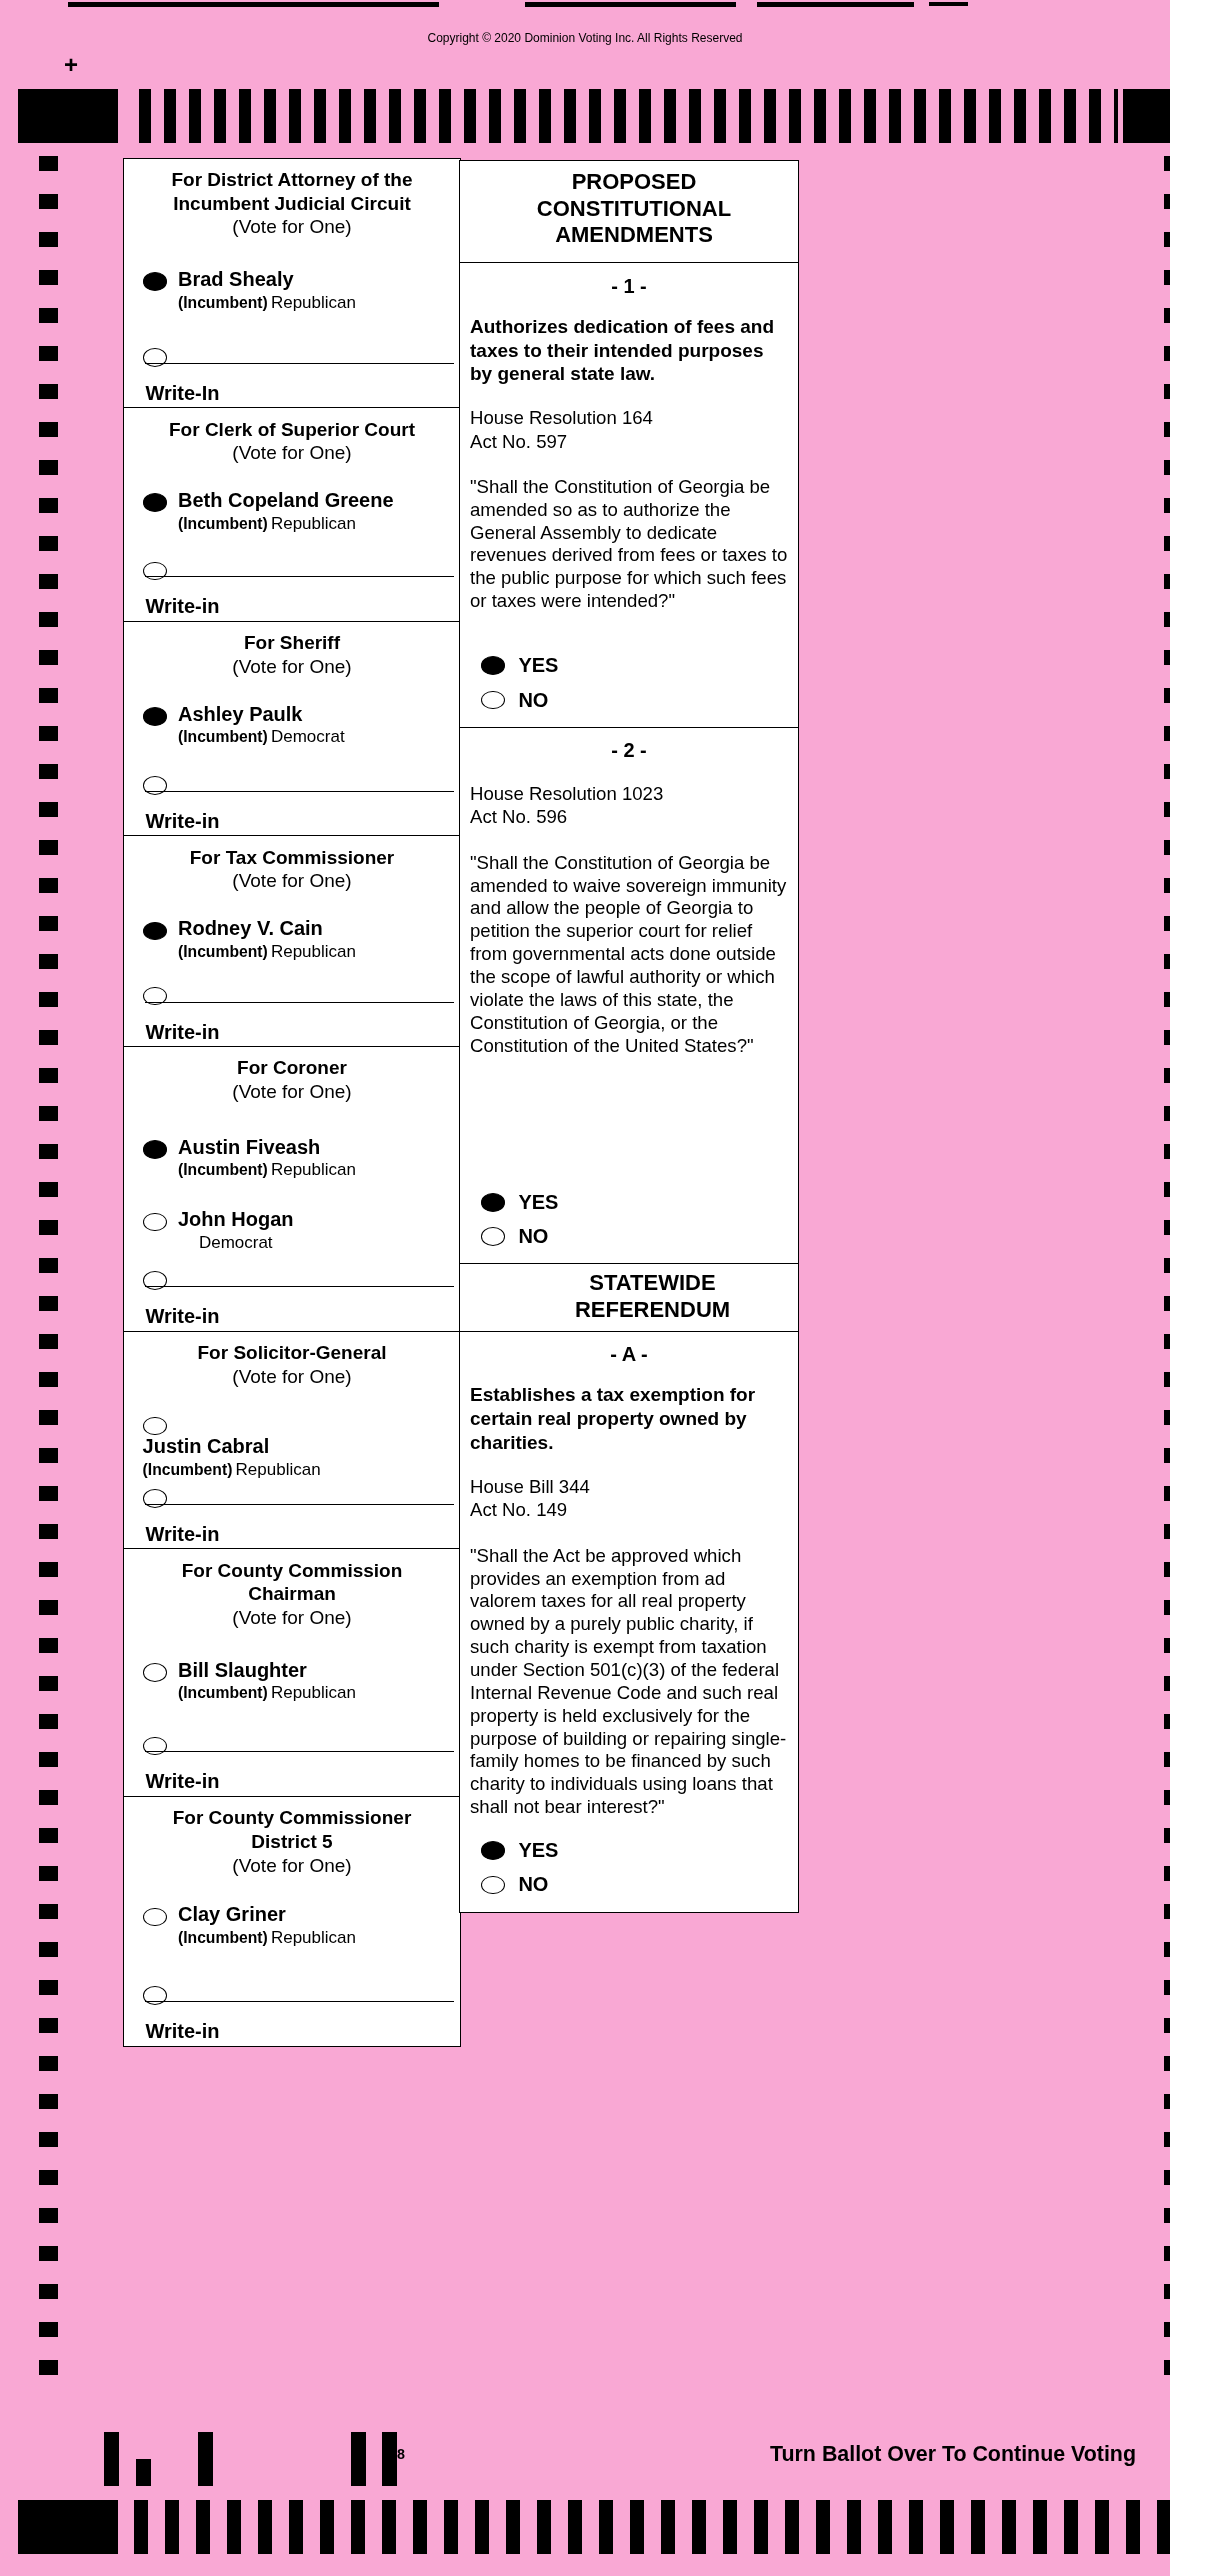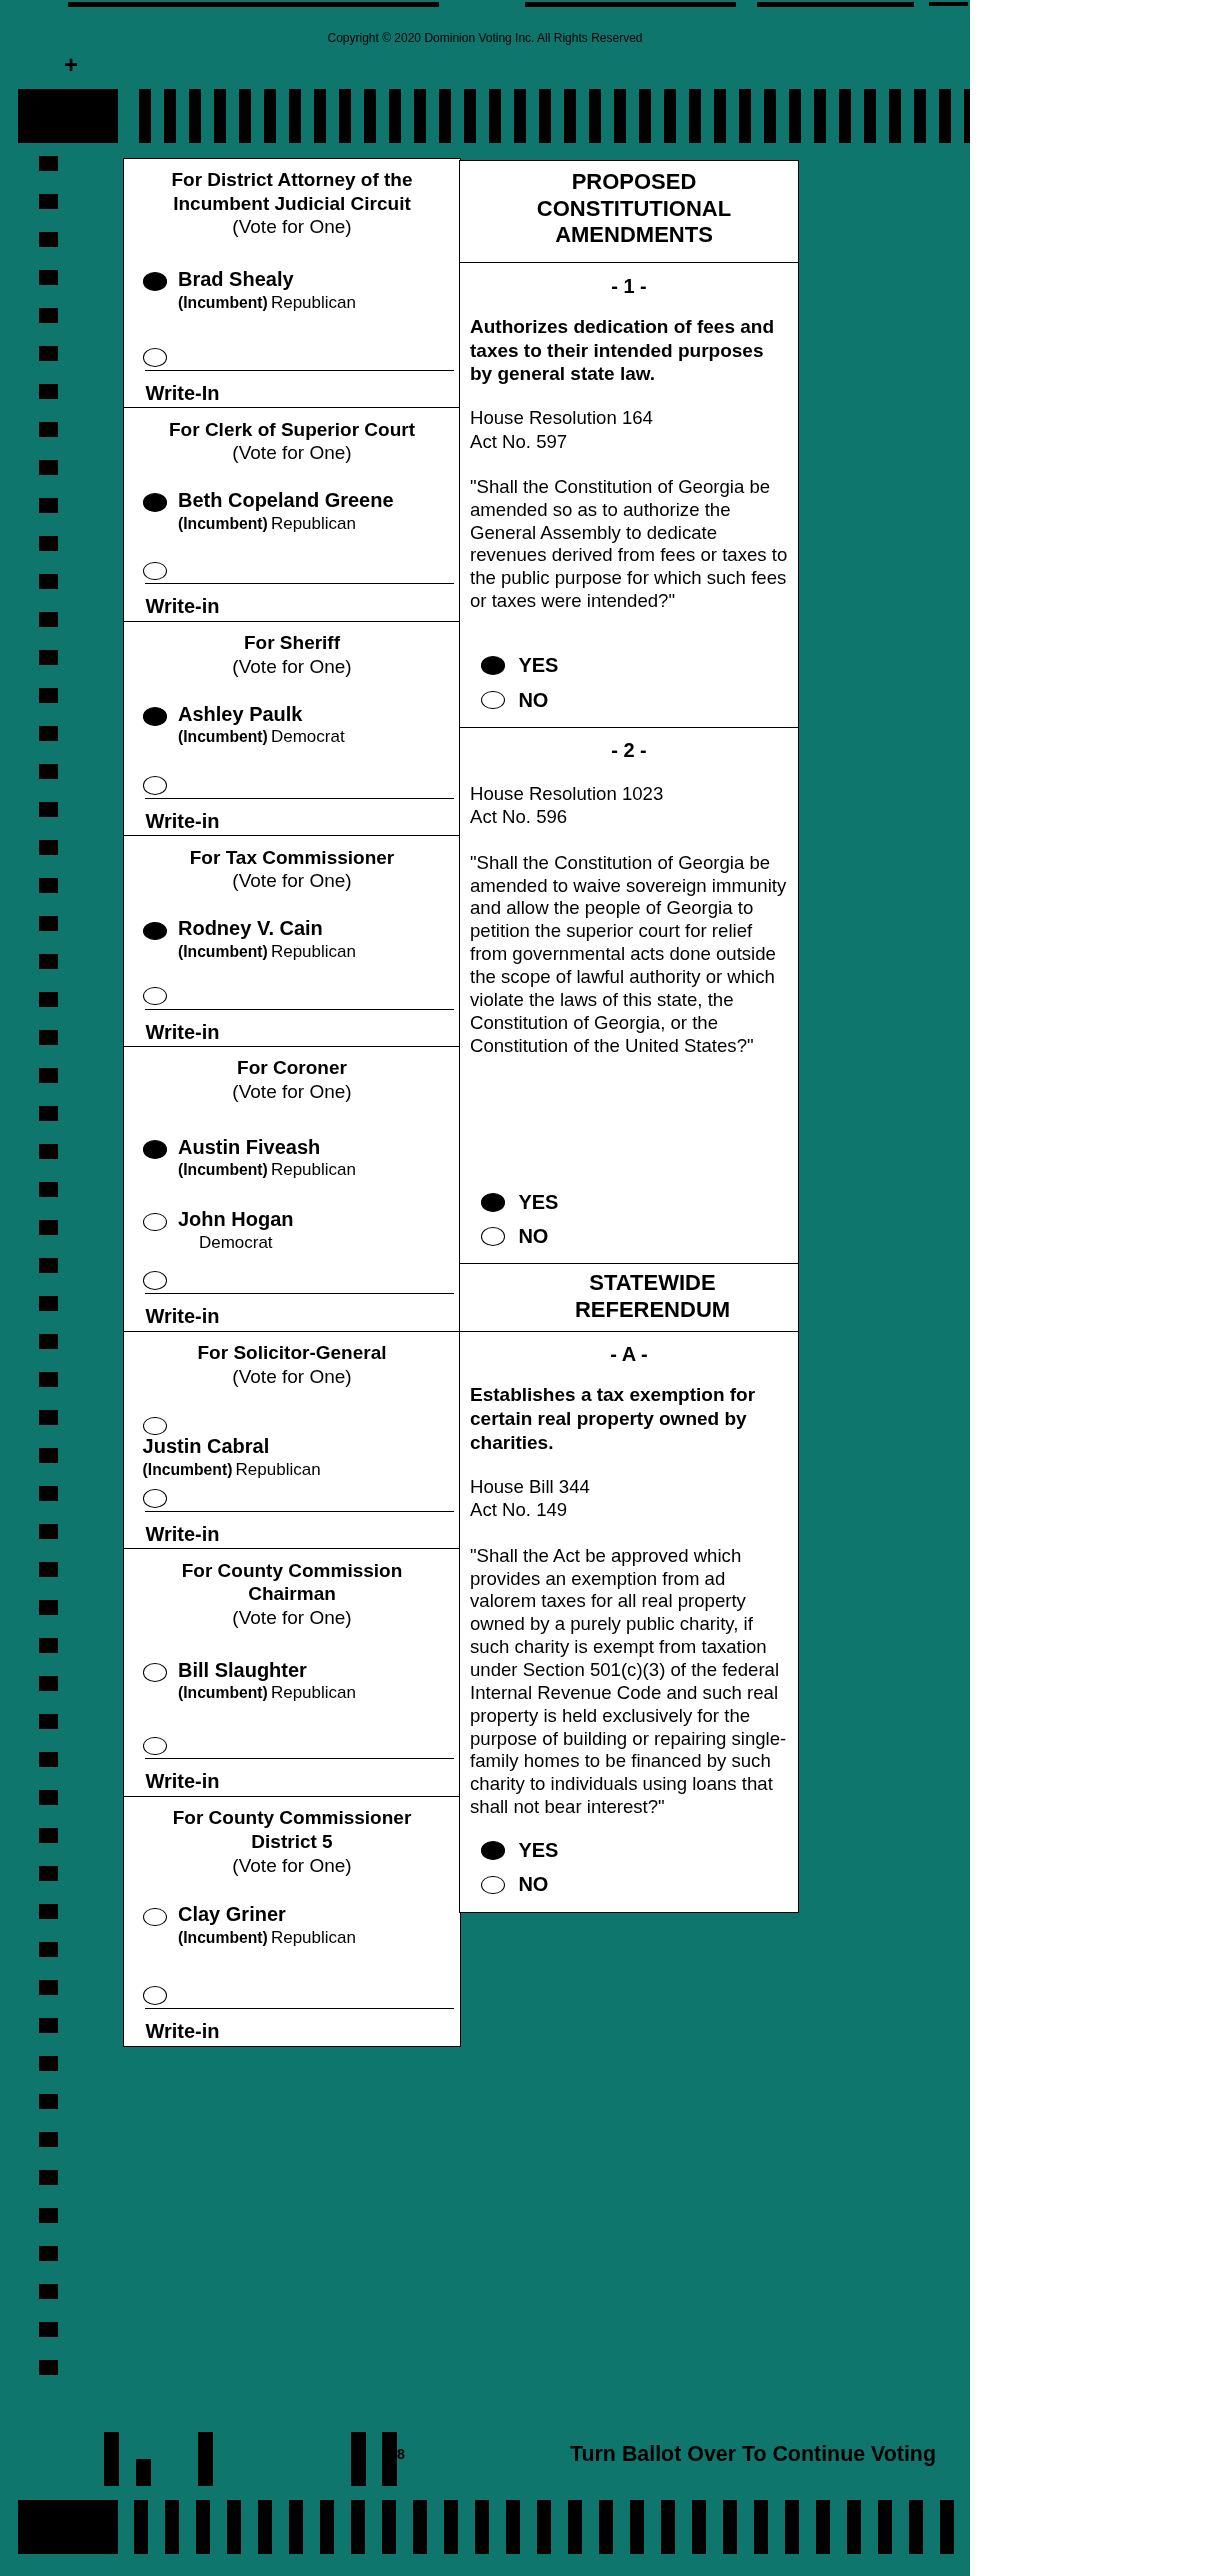--- a/index.html
+++ b/index.html
@@ -1,16 +1,16 @@
 <!DOCTYPE html>
 <html style="font-size:11.4px"><head>
 <meta charset="utf-8">
 <style>
   html,body { margin:0; padding:0; background:#fff; }
-  .page { position:relative; width:970px; height:2576px; background:#0f766e;
+  .page { position:relative; width:1170px; height:2576px; background:#f9a8d4;
           font-family:"Liberation Sans", sans-serif; color:#000; overflow:hidden; }
   .abs { position:absolute; }
   .ink { background:#000; }
 
   
   .timing-col { position:absolute; top:156px; width:19px; height:2237px;
     background:repeating-linear-gradient(to bottom, #000 0 15px, transparent 15px 38px); }
   .timing-col.left { left:39px; }
   .timing-col.right { left:1164px; }
   .strip-top-bars { position:absolute; left:139px; top:89px; width:979px; height:54px;
@@ -35,21 +35,21 @@
   .oval { flex:none; width:24px; height:18.6px; border:1.4px solid #000; border-radius:50%;
           display:inline-block; background:#fff; box-sizing:border-box; }
   .oval.filled { background:#000; }
   .cand .oval { margin-top:4.3px; margin-right:11.4px; }
   .cand-name { font-weight:bold; font-size:20px; line-height:1.1; }
   .cand-sub { margin-top:3.6px; line-height:1; }
   .inc { font-weight:bold; font-size:15.7px;text-align:right; }
   .party { font-size:17px; }
   .free-oval { position:absolute; left:18.6px; bottom:41px; }
   .write-in { position:absolute; left:21.4px; right:5.7px; bottom:2.9px; border-top:1.4px solid #000;
-              font-weight:bold; font-size:20px; padding-top:11px; }
+              font-weight:bold; font-size:20px; padding-top:18px; }
 
   
   .col-measures { position:absolute; left:459px; top:161px; width:340px; }
   .m-box { position:relative; border:1.4px solid #000; margin-top:-1.4px; box-sizing:border-box; background:#fff; }
   .m-header { font-weight:bold; font-size:22px; line-height:1.2; text-align:center;
               max-width:229px; margin:0 auto; padding-top:8.6px; }
   .m-num { text-align:center; font-weight:bold; font-size:20px; margin-top:11.4px; }
   .m-summary { font-weight:bold; font-size:19px; line-height:1.26; margin:17px 8.6px 0 10px; }
   .m-ref { font-size:18.6px; line-height:1.25; margin:0 8.6px 0 10px; }
   .m-ref.first { margin-top:20px; }

